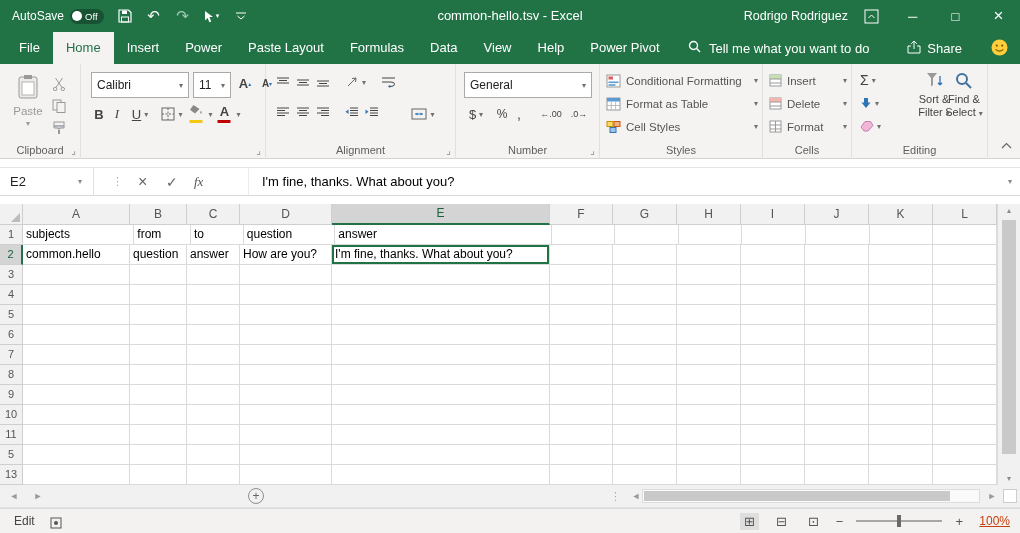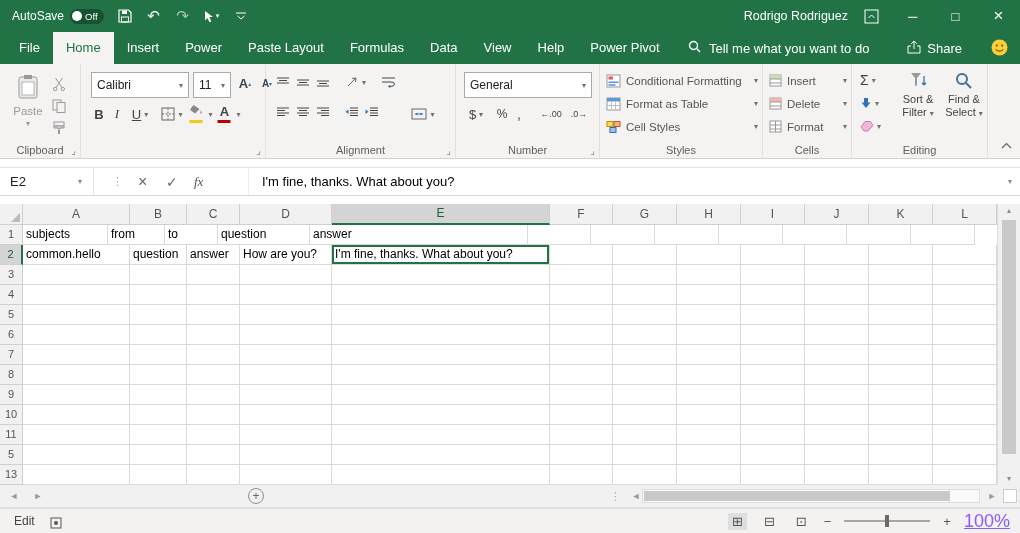--- a/index.html
+++ b/index.html
@@ -119,21 +119,21 @@
   .statusbar { position:absolute; top:508px; left:0; right:0; height:25px; background:#f3f2f1; border-top:1px solid #dcdcdc; }
   .sb-mode { position:absolute; left:14px; top:0; line-height:24px; font-size:12px; color:#444; }
   .sb-macro { position:absolute; left:50px; top:6px; }
   .sb-right { position:absolute; right:10px; top:0; height:24px; display:flex; align-items:center; gap:13px; }
   .viewico { font-size:13px; color:#555; padding:1px 4px; }
   .viewico.sel { background:#dedede; }
   .zoomgl { font-size:13px; color:#555; }
   .zslider { position:relative; width:86px; height:14px; }
   .ztrack { position:absolute; left:0; right:0; top:6px; height:2px; background:#a6a6a6; }
   .zthumb { position:absolute; left:41px; top:1px; width:4px; height:12px; background:#696969; }
-  .zpct { font-size:18px; color:#8b5cf6; min-width:34px; text-align:right;text-decoration:underline; }
+  .zpct { font-size:12px; color:#c2410c; min-width:34px; text-align:right;text-decoration:underline; }
 </style>
 </head>
 <body>
 
 <div class="app">
 
   <div class="titlebar">
     <div class="qat">
       <div class="autosave">
         <span>AutoSave</span>
@@ -157,20 +157,21 @@
           </svg>
           <span class="tinycaret">▾</span>
         </span>
       <span class="qat-btn">
           <svg width="10" height="9" viewBox="0 0 10 9">
             <line x1="0" y1="1" x2="10" y2="1" stroke="#fff"></line>
             <path d="M1.5 4 l3.5 3 3.5-3" fill="none" stroke="#fff"></path>
           </svg>
         </span>
     </div>
+    <div class="wtitle">common-hello.tsv - Excel</div>
     <div class="tright">
       <span class="user">Rodrigo Rodriguez</span>
       <span class="rdo">
           <svg width="15" height="15" viewBox="0 0 15 15">
             <rect x="1" y="1" width="13" height="13" fill="none" stroke="#fff"></rect>
             <path d="M4.5 9 L7.5 6 L10.5 9" fill="none" stroke="#fff"></path>
           </svg>
         </span>
       <span class="winbtn">─</span>
       <span class="winbtn">□</span>
@@ -533,21 +534,21 @@
             <path d="M6 11 L1.5 5.5 H4 V1 H8 V5.5 H10.5 Z" fill="#2e75b6"></path>
           </svg>
           <span class="caret">▾</span>
         </span>
       <span class="ed-mini" style="top:52px">
           <svg width="14" height="12" viewBox="0 0 14 12">
             <path d="M5 1.5 h5.5 l2.5 4 -5 5.5 h-4 L1 7z" fill="#f0b7d8" stroke="#c77fb0"></path>
           </svg>
           <span class="caret">▾</span>
         </span>
-      <span class="ed-tall" style="left:44px">
+      <span class="ed-tall" style="left:60px">
         <span><svg width="17" height="18" viewBox="0 0 17 18">
               <path d="M1 1 h10 l-4 5 v7 l-2 1.5 v-8.5z" fill="#9a9a9a"></path>
               <path d="M14 4 v9 M14 13 l-2-2.2 M14 13 l2-2.2" stroke="#2e75b6" fill="none" stroke-width="1.3"></path>
             </svg></span>
         <span>Sort &amp;</span>
         <span><span>Filter</span><span class="caret">▾</span></span>
       </span>
       <span class="ed-tall" style="left:90px">
         <span><svg width="18" height="18" viewBox="0 0 18 18">
               <circle cx="7" cy="7" r="5" fill="none" stroke="#41719c" stroke-width="2"></circle>
@@ -590,21 +591,21 @@
         <div class="colhdr" style="width: 63px;">F</div>
         <div class="colhdr" style="width: 64px;">G</div>
         <div class="colhdr" style="width: 64px;">H</div>
         <div class="colhdr" style="width: 64px;">I</div>
         <div class="colhdr" style="width: 64px;">J</div>
         <div class="colhdr" style="width: 64px;">K</div>
         <div class="colhdr" style="width: 64px;">L</div>
       </div>
       <div class="grid-row">
         <div class="rowhdr">1</div>
-        <div class="cell" style="width: 85px;">subjects</div>
+        <div class="cell" style="width: 112px;">subjects</div>
         <div class="cell" style="width: 57px;">from</div>
         <div class="cell" style="width: 53px;">to</div>
         <div class="cell" style="width: 92px;">question</div>
         <div class="cell" style="width: 218px;">answer</div>
         <div class="cell" style="width: 63px;"></div>
         <div class="cell" style="width: 64px;"></div>
         <div class="cell" style="width: 64px;"></div>
         <div class="cell" style="width: 64px;"></div>
         <div class="cell" style="width: 64px;"></div>
         <div class="cell" style="width: 64px;"></div>

